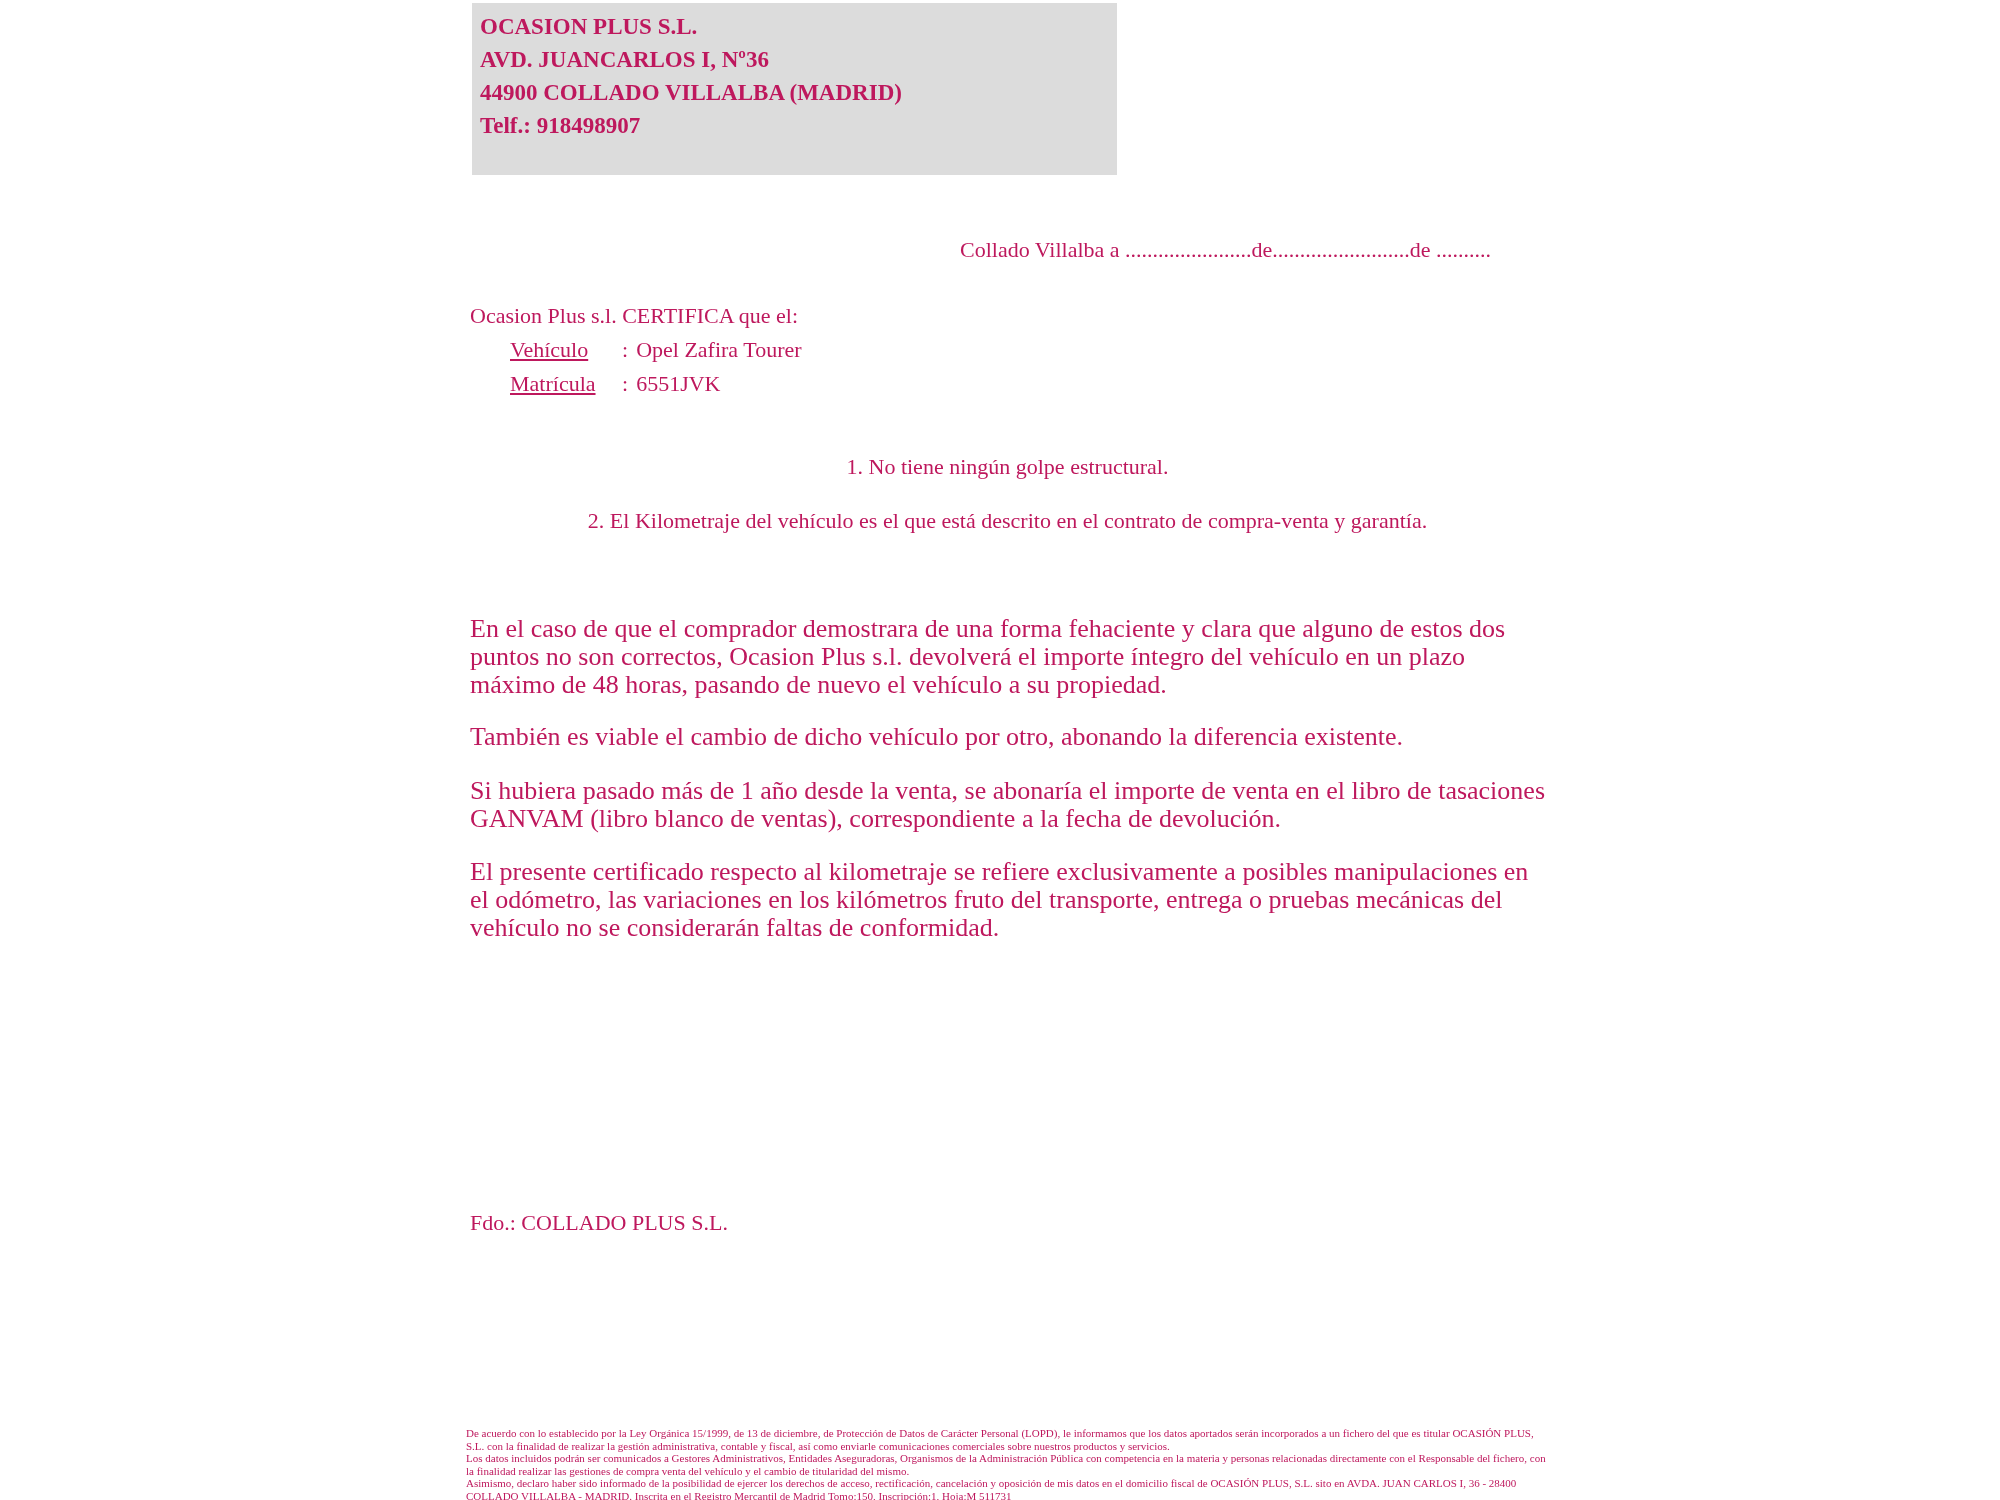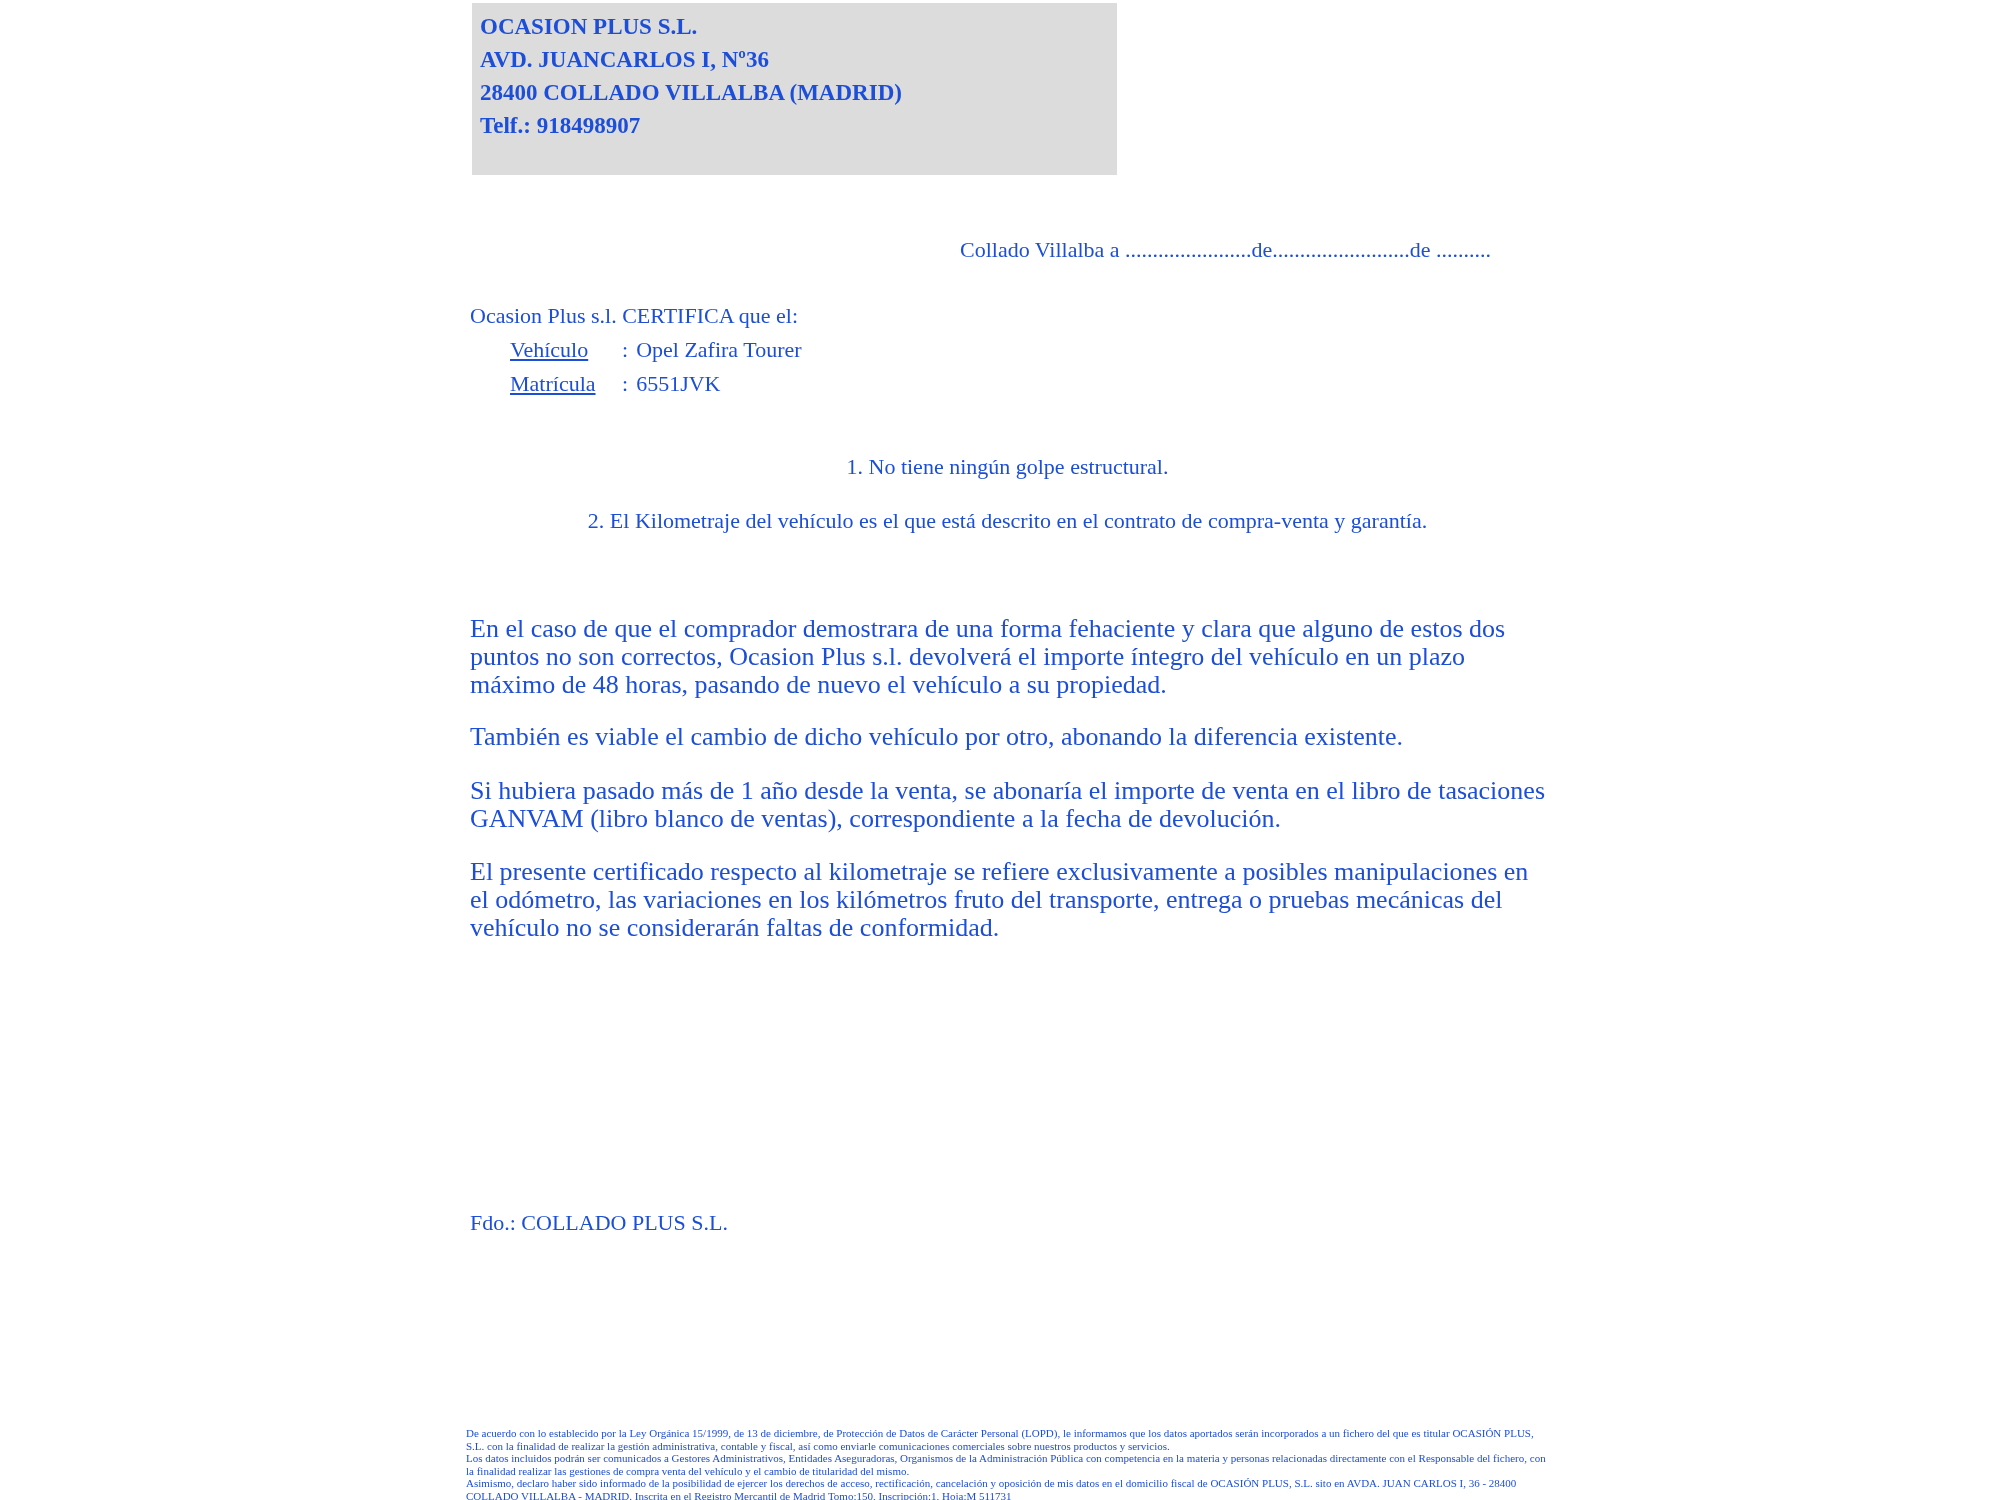--- a/index.html
+++ b/index.html
@@ -5,21 +5,21 @@
   html, body {
     margin: 0;
     padding: 0;
     background: #ffffff;
   }
   .page {
     position: relative;
     width: 2000px;
     height: 1500px;
     background: #ffffff;
-    color: #1d4ed8;
+    color: #be185d;
     font-family: "Liberation Serif", serif;
     overflow: hidden;
     border-radius: 19px;
   }
   .header-block {
     position: absolute;
     left: 472px;
     top: 3px;
     width: 645px;
     height: 172px;
@@ -96,21 +96,21 @@
   }
 </style>
 </head>
 <body>
 
 <div class="page">
 
   <div class="header-block">
     <div>OCASION PLUS S.L.</div>
     <div>AVD. JUANCARLOS I, Nº36</div>
-    <div>28400 COLLADO VILLALBA (MADRID)</div>
+    <div>44900 COLLADO VILLALBA (MADRID)</div>
     <div>Telf.: 918498907</div>
   </div>
 
   <div class="date-line">Collado Villalba a .......................de.........................de ..........</div>
 
   <div class="certify-block">
     <div>Ocasion Plus s.l. CERTIFICA que el:</div>
     <div>
       <span class="kv-label">Vehículo</span><span class="kv-sep">:</span><span>Opel Zafira Tourer</span>
     </div>

